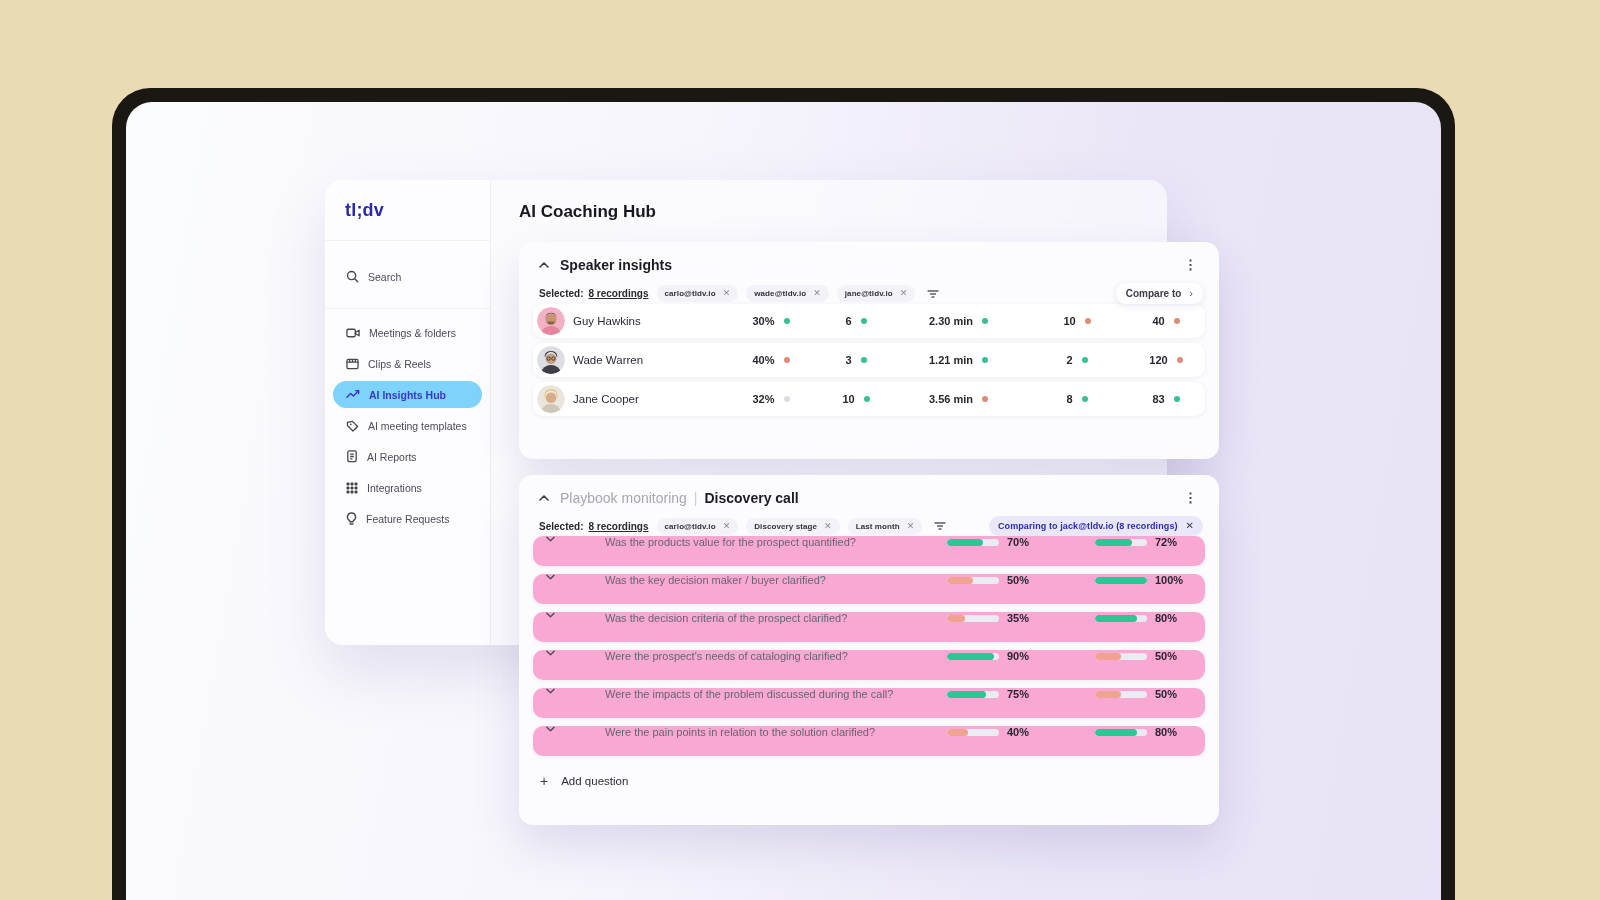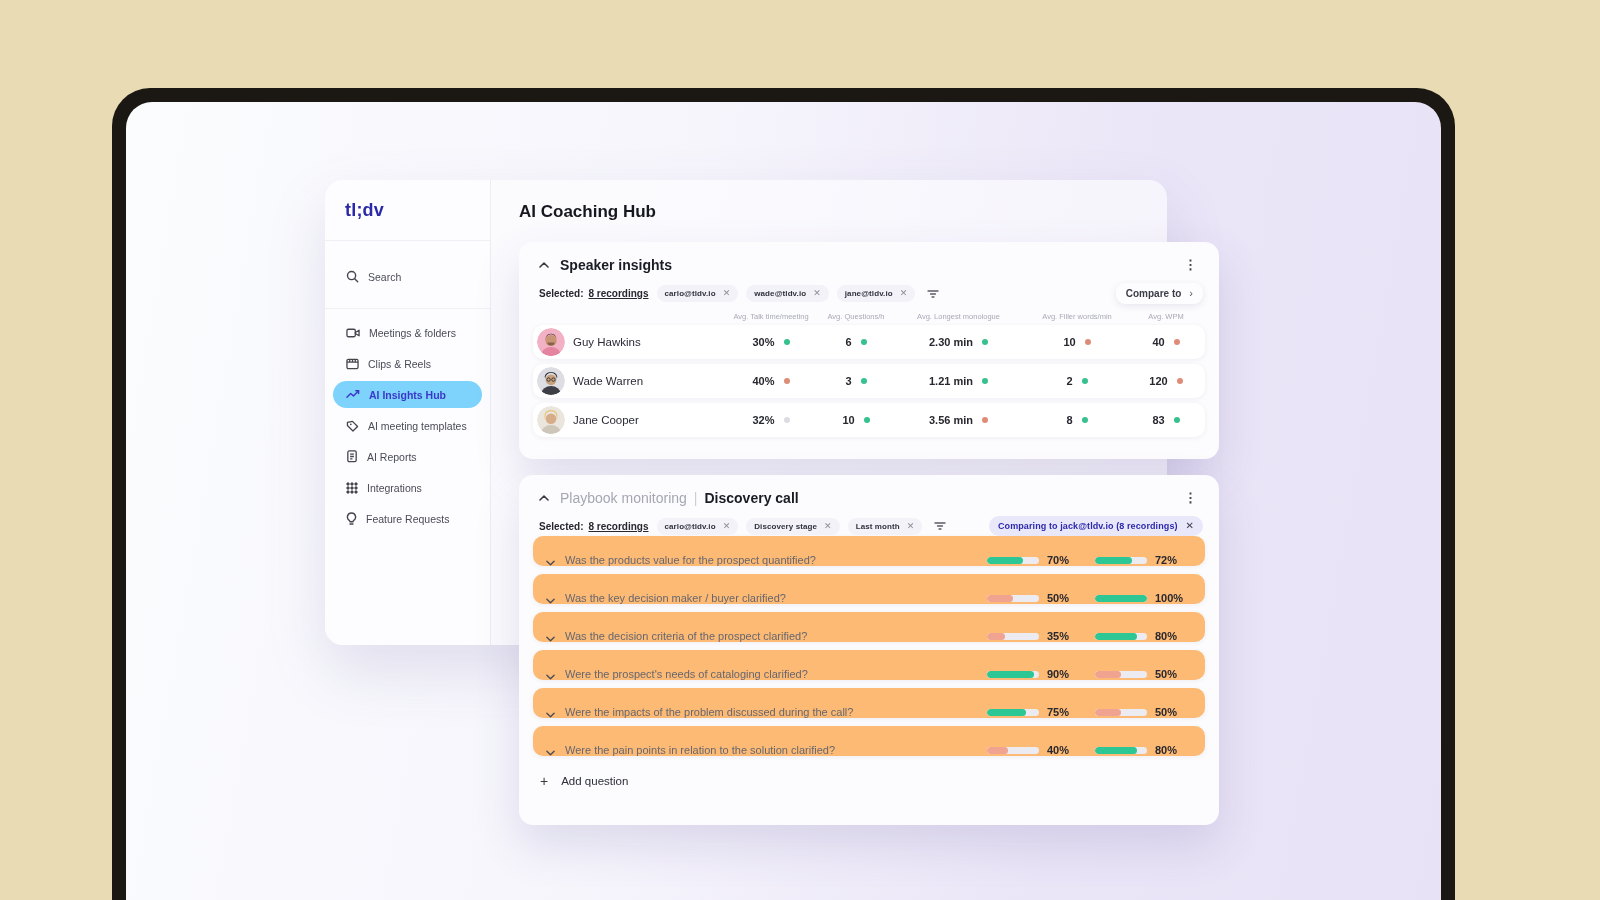--- a/index.html
+++ b/index.html
@@ -70,22 +70,22 @@
   .dot{width:6px;height:6px;border-radius:50%;}
   .dot.green{background:#36c18e;}
   .dot.red{background:#de8c77;}
   .dot.gray{background:#dcdce3;}
 
   
   .bar-col{width:92px;display:flex;justify-content:flex-start;}
   .bar-col-label{display:inline-block;width:56px;text-align:center;font-size:7.5px;color:#ababb8;white-space:nowrap;}
   .pb-labels{display:flex;justify-content:flex-end;gap:16px;padding:10px 32px 2px 0;}
   .q-list{padding:0 14px;}
-  .q-row{display:flex;align-items:flex-end;background:#fdba74;border-radius:10px;height:30px;margin-bottom:8px;
-    padding:0 18px 0 13px;box-shadow:0 1px 5px rgba(55,55,110,0.07);}
+  .q-row{display:flex;align-items:flex-start;background:#f9a8d4;border-radius:10px;height:30px;margin-bottom:8px;
+    padding:0 18px 0 13px;box-shadow:0 1px 5px rgba(55,55,110,0.07);gap:40px;}
   .q-chev{color:#4a4a55;display:flex;align-items:center;cursor:pointer;}
   .q-text{flex:1;font-size:11px;color:#66666f;margin-left:10px;white-space:nowrap;overflow:hidden;}
   .bar-group{width:92px;display:flex;align-items:center;gap:8px;flex:0 0 auto;}
   .bar-group + .bar-group{margin-left:16px;}
   .bar{width:52px;height:7px;border-radius:4px;background:#ebebf1;overflow:hidden;flex:0 0 auto;}
   .bar-fill{display:block;height:100%;border-radius:4px;}
   .bar-fill.green{background:#2dc795;}
   .bar-fill.red{background:#f0a390;}
   .pct{font-size:11px;font-weight:600;color:#27272f;white-space:nowrap;}
   .add-q{display:flex;align-items:center;gap:13px;padding:10px 0 0 21px;cursor:pointer;}
@@ -226,29 +226,20 @@
           <svg width="12" height="10" viewBox="0 0 12 10" fill="none" stroke="#5b5b66" stroke-width="1.3" stroke-linecap="round">
               <path d="M1 2h10M3.5 5h5M5 8h2"></path>
             </svg>
         </span>
         <span class="compare-btn">
           <span class="compare-label">Compare to</span>
           <span class="compare-arrow">›</span>
         </span>
       </div>
 
-      <div class="sp-grid sp-head">
-        <span></span>
-          <span></span>
-        <span class="hcell">Avg. Talk time/meeting</span>
-        <span class="hcell">Avg. Questions/h</span>
-        <span class="hcell">Avg. Longest monologue</span>
-        <span class="hcell">Avg. Filler words/min</span>
-        <span class="hcell">Avg. WPM</span>
-      </div>
 
       <div class="sp-rows">
 
         <div class="sp-grid sp-row">
           <svg class="avatar" viewBox="0 0 28 28">
             <defs>
                 <clipPath id="av0">
                   <circle cx="14" cy="14" r="14"></circle>
                 </clipPath>
               </defs>

